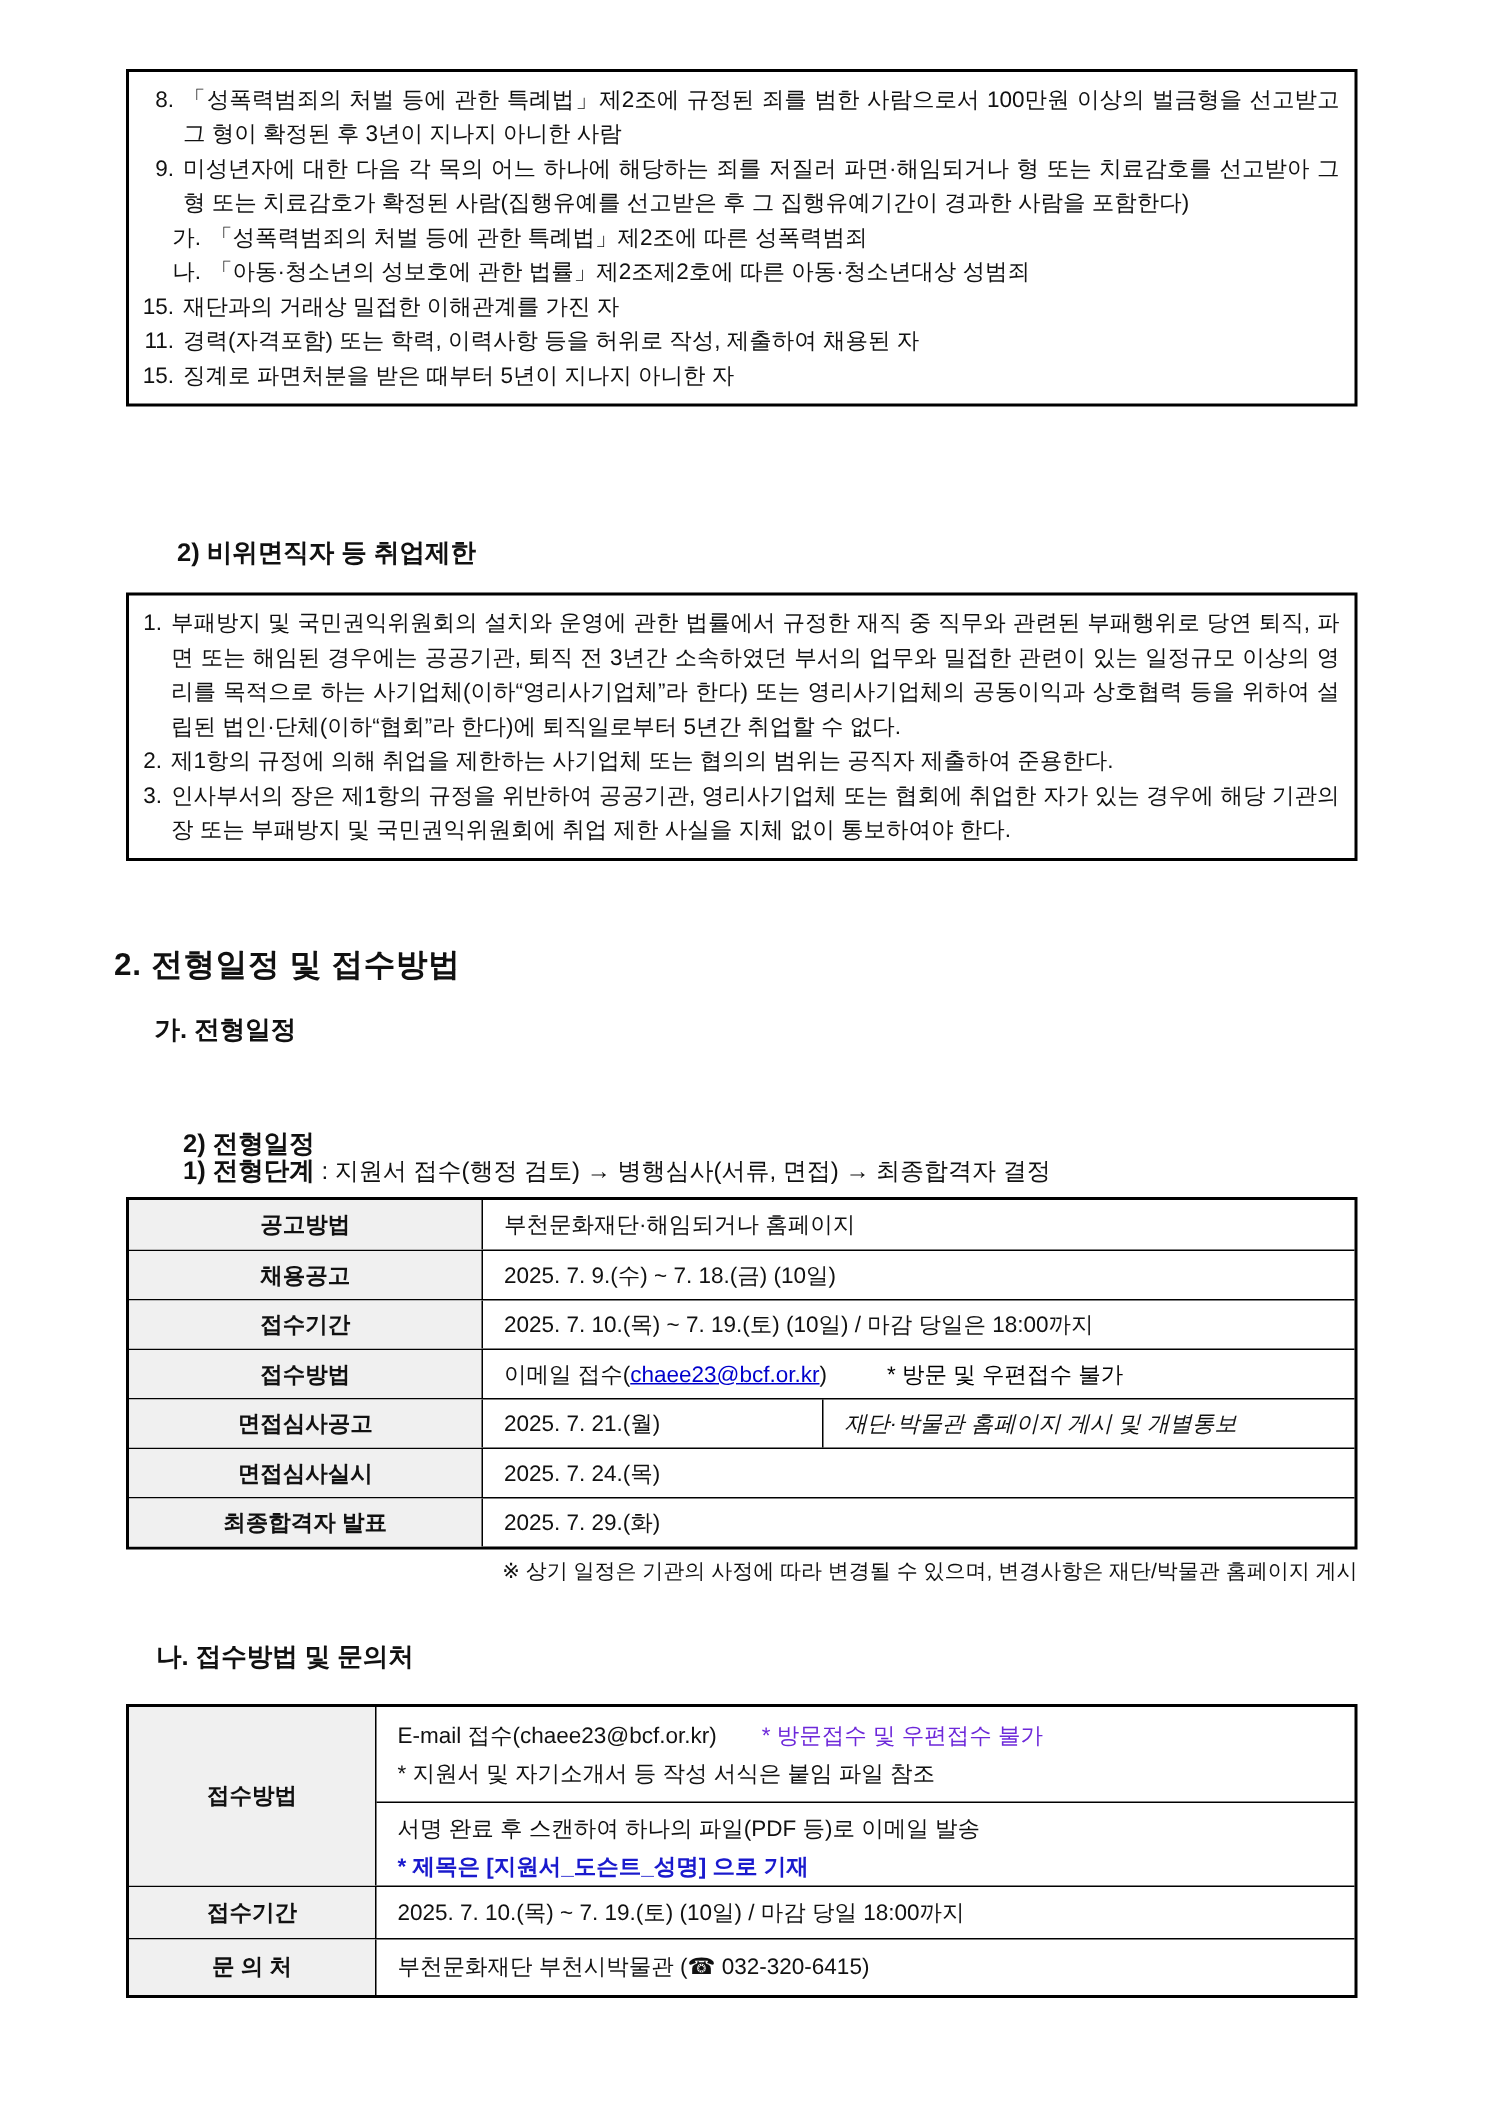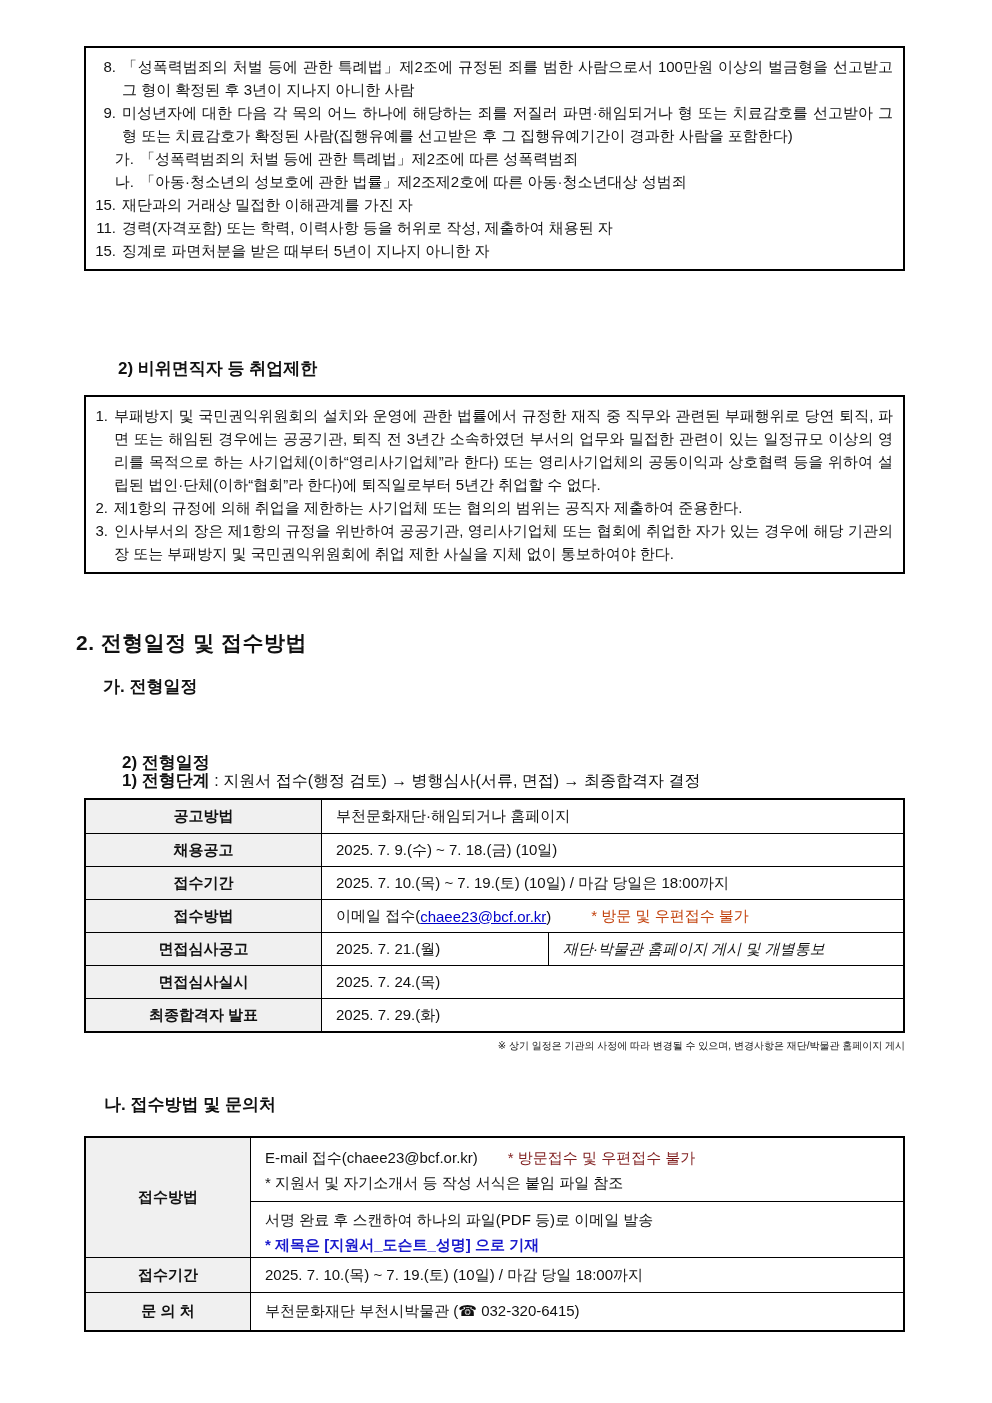--- a/index.html
+++ b/index.html
@@ -46,40 +46,40 @@
   .t1-val { flex:1; display:flex; align-items:center; padding-left:14px; }
   .t1-val.split { padding-left:0; }
   .t1-val .part1 { flex:0 0 226px; display:flex; align-items:center; padding-left:14px; height:100%; }
   .t1-val .part2 {
     flex:1; display:flex; align-items:center; padding-left:14px; height:100%;
     border-left:1px solid #000; font-style:italic;
   }
   a.email-link { color:#0000cc; text-decoration:underline; }
   .gap40 { margin-left:40px; }
 
-  .sched-note { left:84px; top:1039px; width:821px; text-align:right; font-size:10px; }
+  .sched-note { left:84px; top:1039px; width:821px; text-align:right; font-size:14px; }
 
   
   .t2 { left:84px; top:1136px; width:821px; border:2px solid #000; font-size:15px; }
   .t2-method { display:flex; }
   .t2-method .t2-label {
     flex:0 0 165px; background:#f0f0f0; border-right:1px solid #000;
     display:flex; align-items:center; justify-content:center; font-weight:bold;
   }
   .t2-method .t2-content { flex:1; }
   .t2-sub1 { height:63px; padding:7px 0 0 14px; line-height:25px; }
   .t2-sub2 { height:56px; padding:5px 0 0 14px; line-height:25px; border-top:1px solid #000; }
   .t2-row { display:flex; height:35px; border-top:1px solid #000; }
   .t2-row .t2-label {
     flex:0 0 165px; background:#f0f0f0; border-right:1px solid #000;
     display:flex; align-items:center; justify-content:center; font-weight:bold;
   }
   .t2-row .t2-val { flex:1; display:flex; align-items:center; padding-left:14px; }
   .t2-row.last { height:38px; }
-  .grey-note { color:#7f1d1d; margin-left:30px; }
+  .grey-note { color:#6d28d9; margin-left:30px; }
   .blue-bold { color:#1a1acd; font-weight:bold; }
 </style>
 </head>
 <body>
 
 <div class="abs rulebox" style="top:46px;">
   <div class="rule-item">
     <span class="num">8.</span>
     <span class="txt">「성폭력범죄의 처벌 등에 관한 특례법」제2조에 규정된 죄를 범한 사람으로서 100만원 이상의 벌금형을 선고받고 그 형이 확정된 후 3년이 지나지 아니한 사람</span>
   </div>
@@ -145,21 +145,21 @@
   <div class="t1-row">
     <div class="t1-label">접수기간</div>
     <div class="t1-val">2025. 7. 10.(목) ~ 7. 19.(토) (10일) / 마감 당일은 18:00까지</div>
   </div>
   <div class="t1-row">
     <div class="t1-label">접수방법</div>
     <div class="t1-val">
       <span>이메일 접수(</span>
         <a class="email-link" href="#">chaee23@bcf.or.kr</a>
         <span>)</span>
-        <span class="gap40" style="color:#c2410c;">* 방문 및 우편접수 불가</span>
+        <span class="gap40" style="color:#000000;">* 방문 및 우편접수 불가</span>
     </div>
   </div>
   <div class="t1-row">
     <div class="t1-label">면접심사공고</div>
     <div class="t1-val split">
       <span class="part1">2025. 7. 21.(월)</span>
       <span class="part2">재단·박물관 홈페이지 게시 및 개별통보</span>
     </div>
   </div>
   <div class="t1-row">

